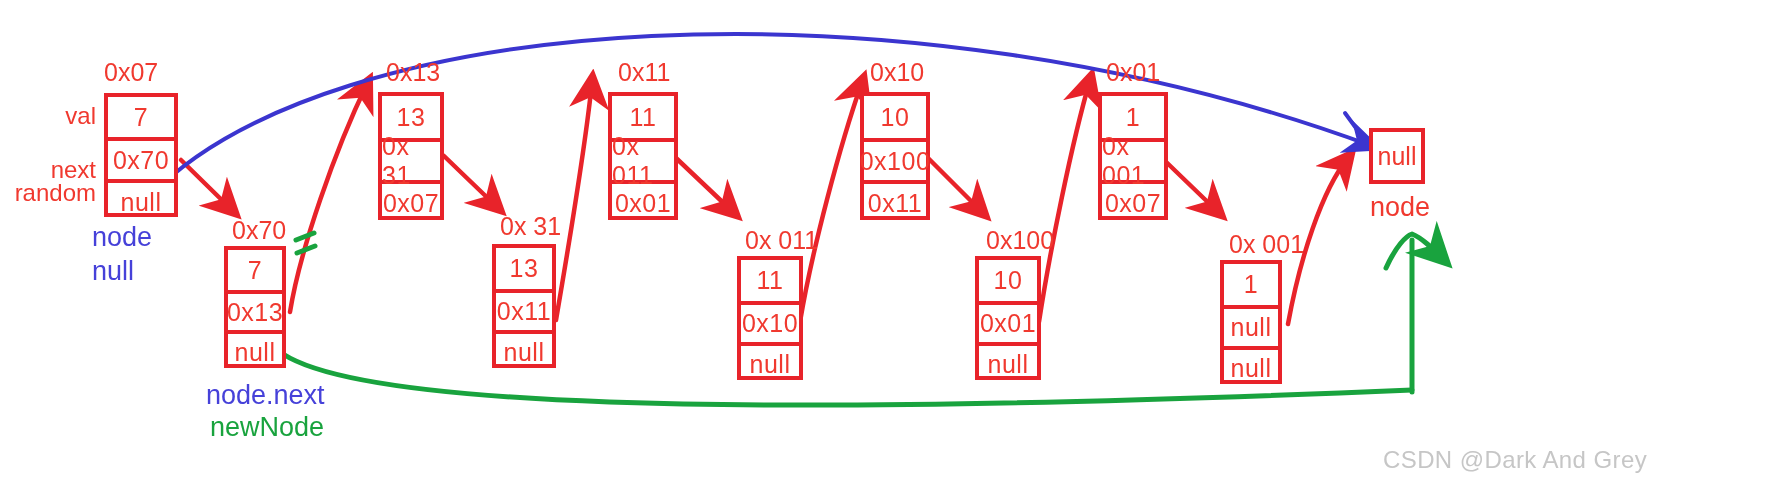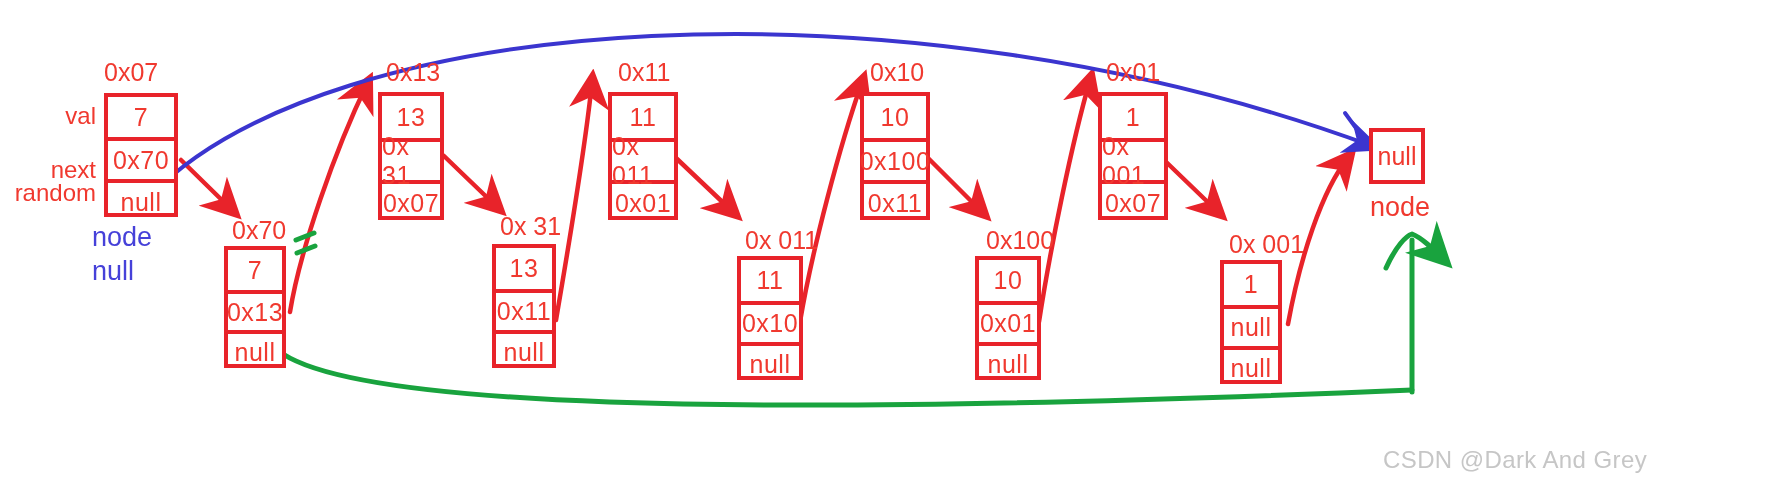--- a/index.html
+++ b/index.html
@@ -124,20 +124,22 @@
     <div class="cell sep" style="height:42px;">0x 001</div>
     <div class="cell sep" style="height:42px;">0x07</div>
   </div>
 
   <div class="addr" style="left:232px;top:216px;">0x70</div>
   <div class="node" style="left:224px;top:246px;width:62px;height:122px;">
     <div class="cell" style="height:40px;">7</div>
     <div class="cell sep" style="height:40px;">0x13</div>
     <div class="cell sep" style="height:40px;">null</div>
   </div>
+  <div class="caption cap-blue" style="left:206px;top:380px;">node.next</div>
+  <div class="caption cap-green" style="left:210px;top:412px;">newNode</div>
 
   <div class="addr" style="left:500px;top:212px;">0x 31</div>
   <div class="node" style="left:492px;top:244px;width:64px;height:124px;">
     <div class="cell" style="height:41px;">13</div>
     <div class="cell sep" style="height:41px;">0x11</div>
     <div class="cell sep" style="height:41px;">null</div>
   </div>
 
   <div class="addr" style="left:745px;top:226px;">0x 011</div>
   <div class="node" style="left:737px;top:256px;width:66px;height:124px;">

